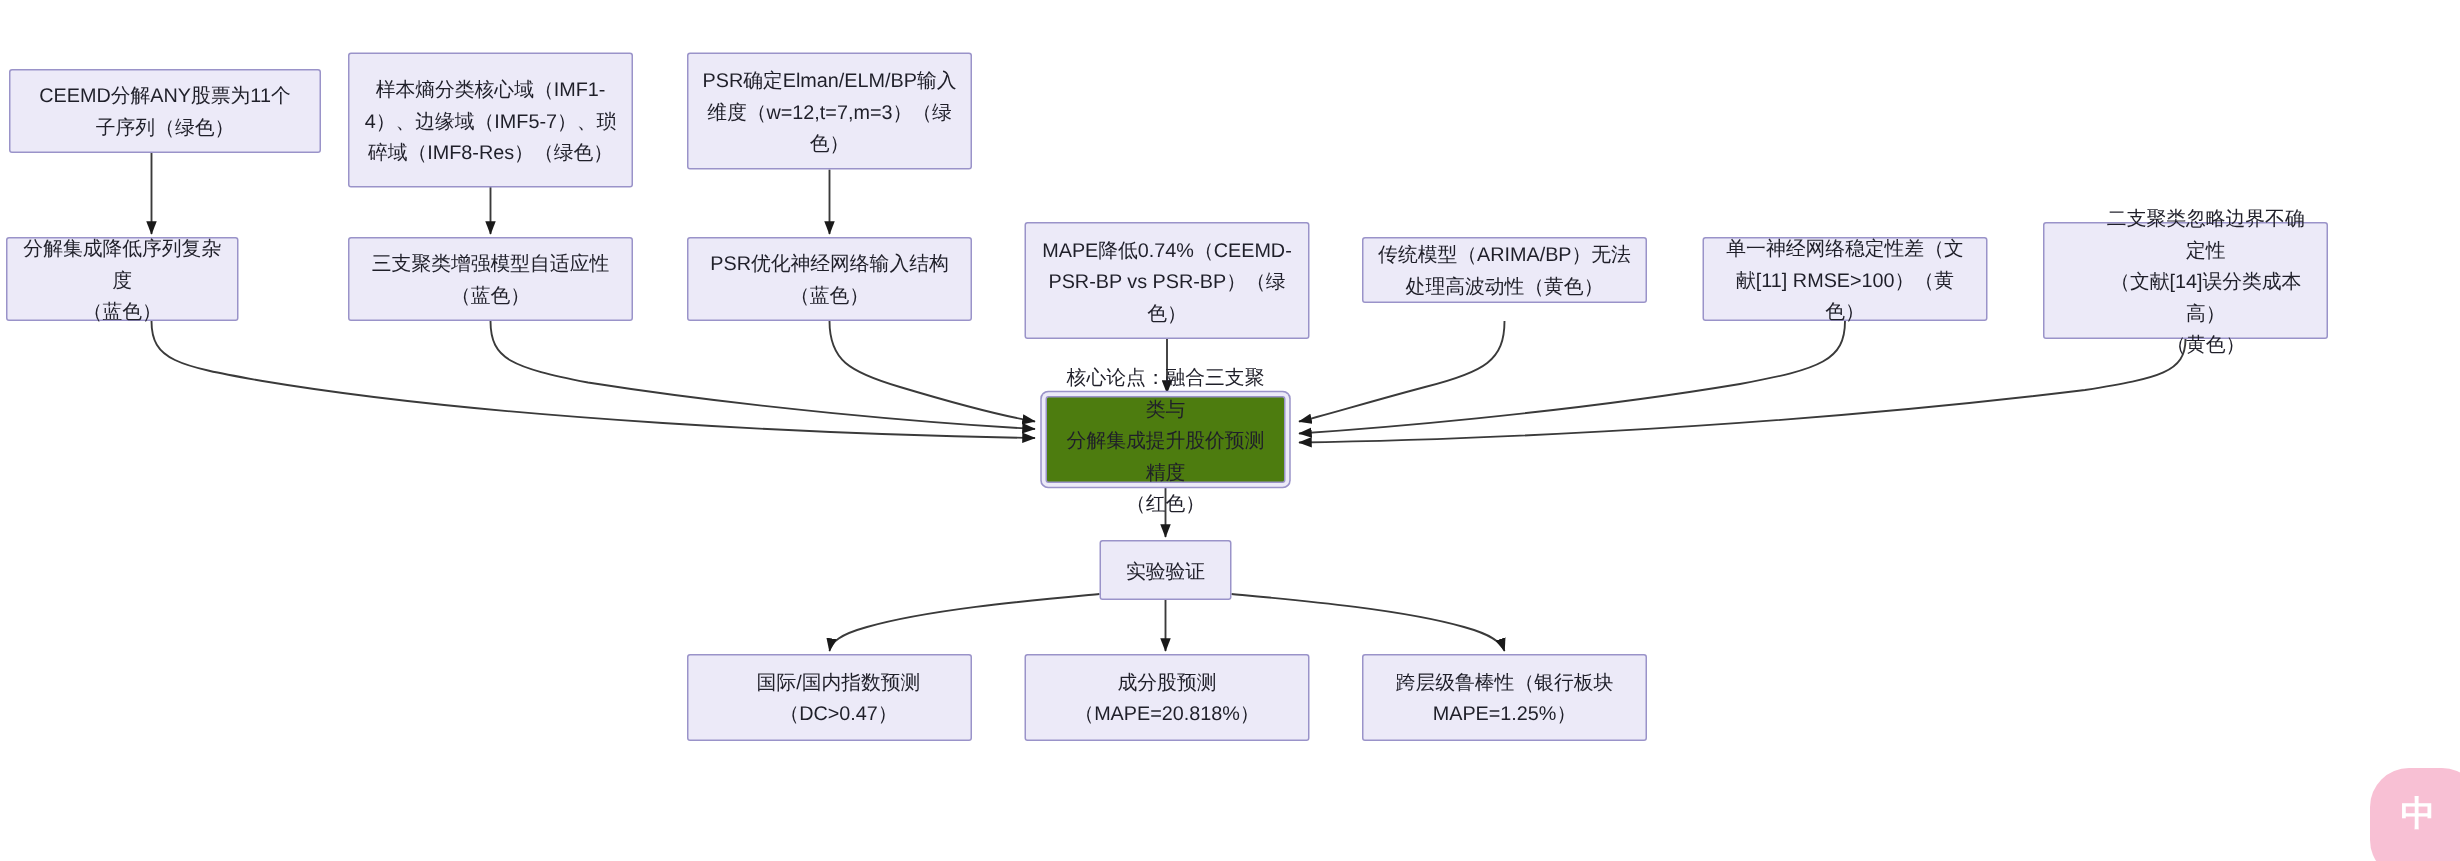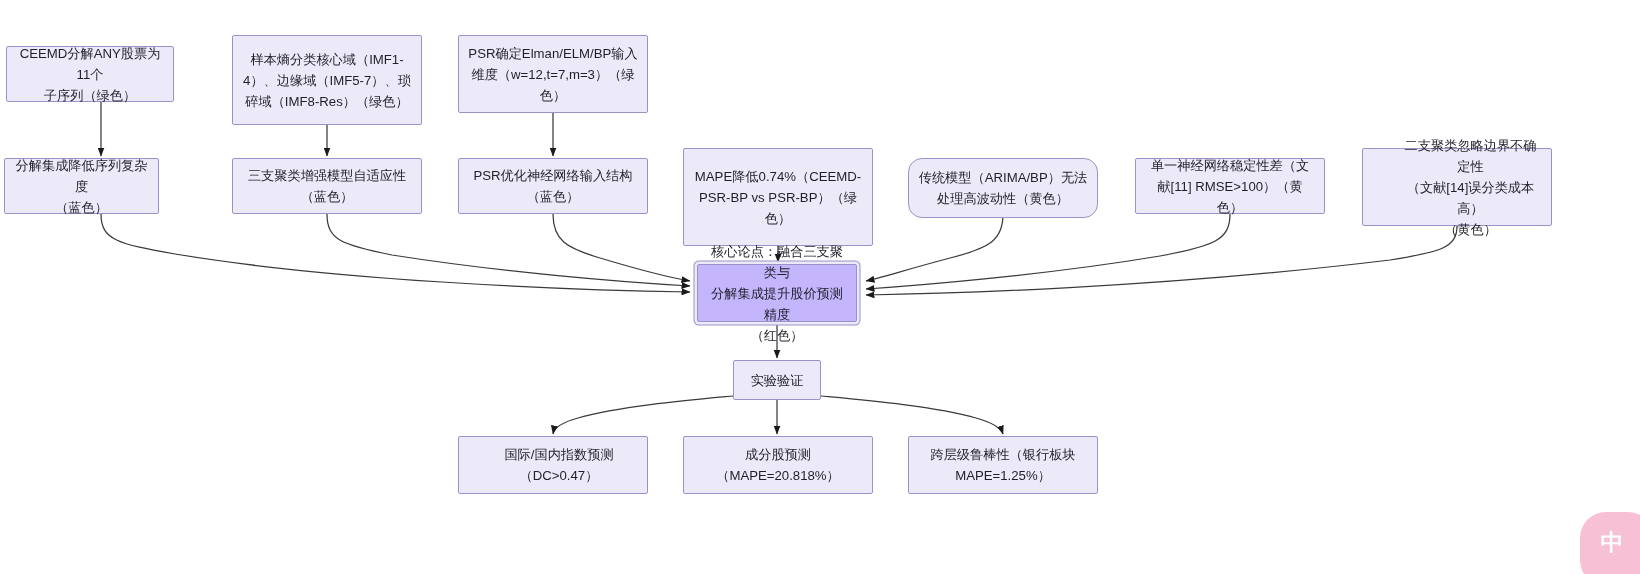--- a/index.html
+++ b/index.html
@@ -37,21 +37,21 @@
     text-align: center;
     color: #1f1f29;
     font-size: 13.2px;
     line-height: 21px;
     padding: 4px 9px;
     z-index: 2;
   }
   .node.core {
     border: 1px solid #9A93C9;
     box-shadow: 0 0 0 2.5px #ECEAF8, 0 0 0 3.5px #9A93C9;
-    background: #c4b5fd;
+    background: #4d7c0f;
   }
   .node-label {
     display: block;
     width: 100%;
     white-space: pre-line;
   }
   #watermark {
     position: absolute;
     right: -14px;
     bottom: -12px;
@@ -102,21 +102,21 @@
       <path d="M1457,226 C1457,248 1440,252 1390,260 C1160,288 940,294 866,295"></path>
 
       <path d="M777,322 L777,358"></path>
 
       <path d="M733,396 C690,400 620,406 578,418 C560,423 554,428 553,434"></path>
       <path d="M777,400 L777,434"></path>
       <path d="M821,396 C864,400 934,406 976,418 C994,423 1001,428 1003,434"></path>
     </g>
   </svg>
 
-  <div class="node" style="left:6px; top:46px; width:168px; height:56px;">
+  <div class="node" style="left:6px; top:46px; width:208px; height:56px;">
     <span class="node-label">CEEMD分解ANY股票为11个
 子序列（绿色）</span>
   </div>
 
   <div class="node" style="left:232px; top:35px; width:190px; height:90px;">
     <span class="node-label">样本熵分类核心域（IMF1-
 4）、边缘域（IMF5-7）、琐
 碎域（IMF8-Res）（绿色）</span>
   </div>
 
@@ -134,27 +134,27 @@
   <div class="node" style="left:232px; top:158px; width:190px; height:56px;">
     <span class="node-label">三支聚类增强模型自适应性
 （蓝色）</span>
   </div>
 
   <div class="node" style="left:458px; top:158px; width:190px; height:56px;justify-content:flex-end;">
     <span class="node-label">PSR优化神经网络输入结构
 （蓝色）</span>
   </div>
 
-  <div class="node" style="left:683px; top:148px; width:190px; height:98px;">
+  <div class="node" style="left:683px; top:148px; width:190px; height:78px;">
     <span class="node-label">MAPE降低0.74%（CEEMD-
 PSR-BP vs PSR-BP）（绿
 色）</span>
   </div>
 
-  <div class="node" style="left:908px; top:158px; width:190px; height:60px;border-radius:14px;">
+  <div class="node" style="left:908px; top:158px; width:190px; height:44px;">
     <span class="node-label">传统模型（ARIMA/BP）无法
 处理高波动性（黄色）</span>
   </div>
 
   <div class="node" style="left:1135px; top:158px; width:190px; height:56px;">
     <span class="node-label">单一神经网络稳定性差（文
 献[11] RMSE&gt;100）（黄色）</span>
   </div>
 
   <div class="node" style="left:1362px; top:148px; width:190px; height:78px;padding-left:36px;">

